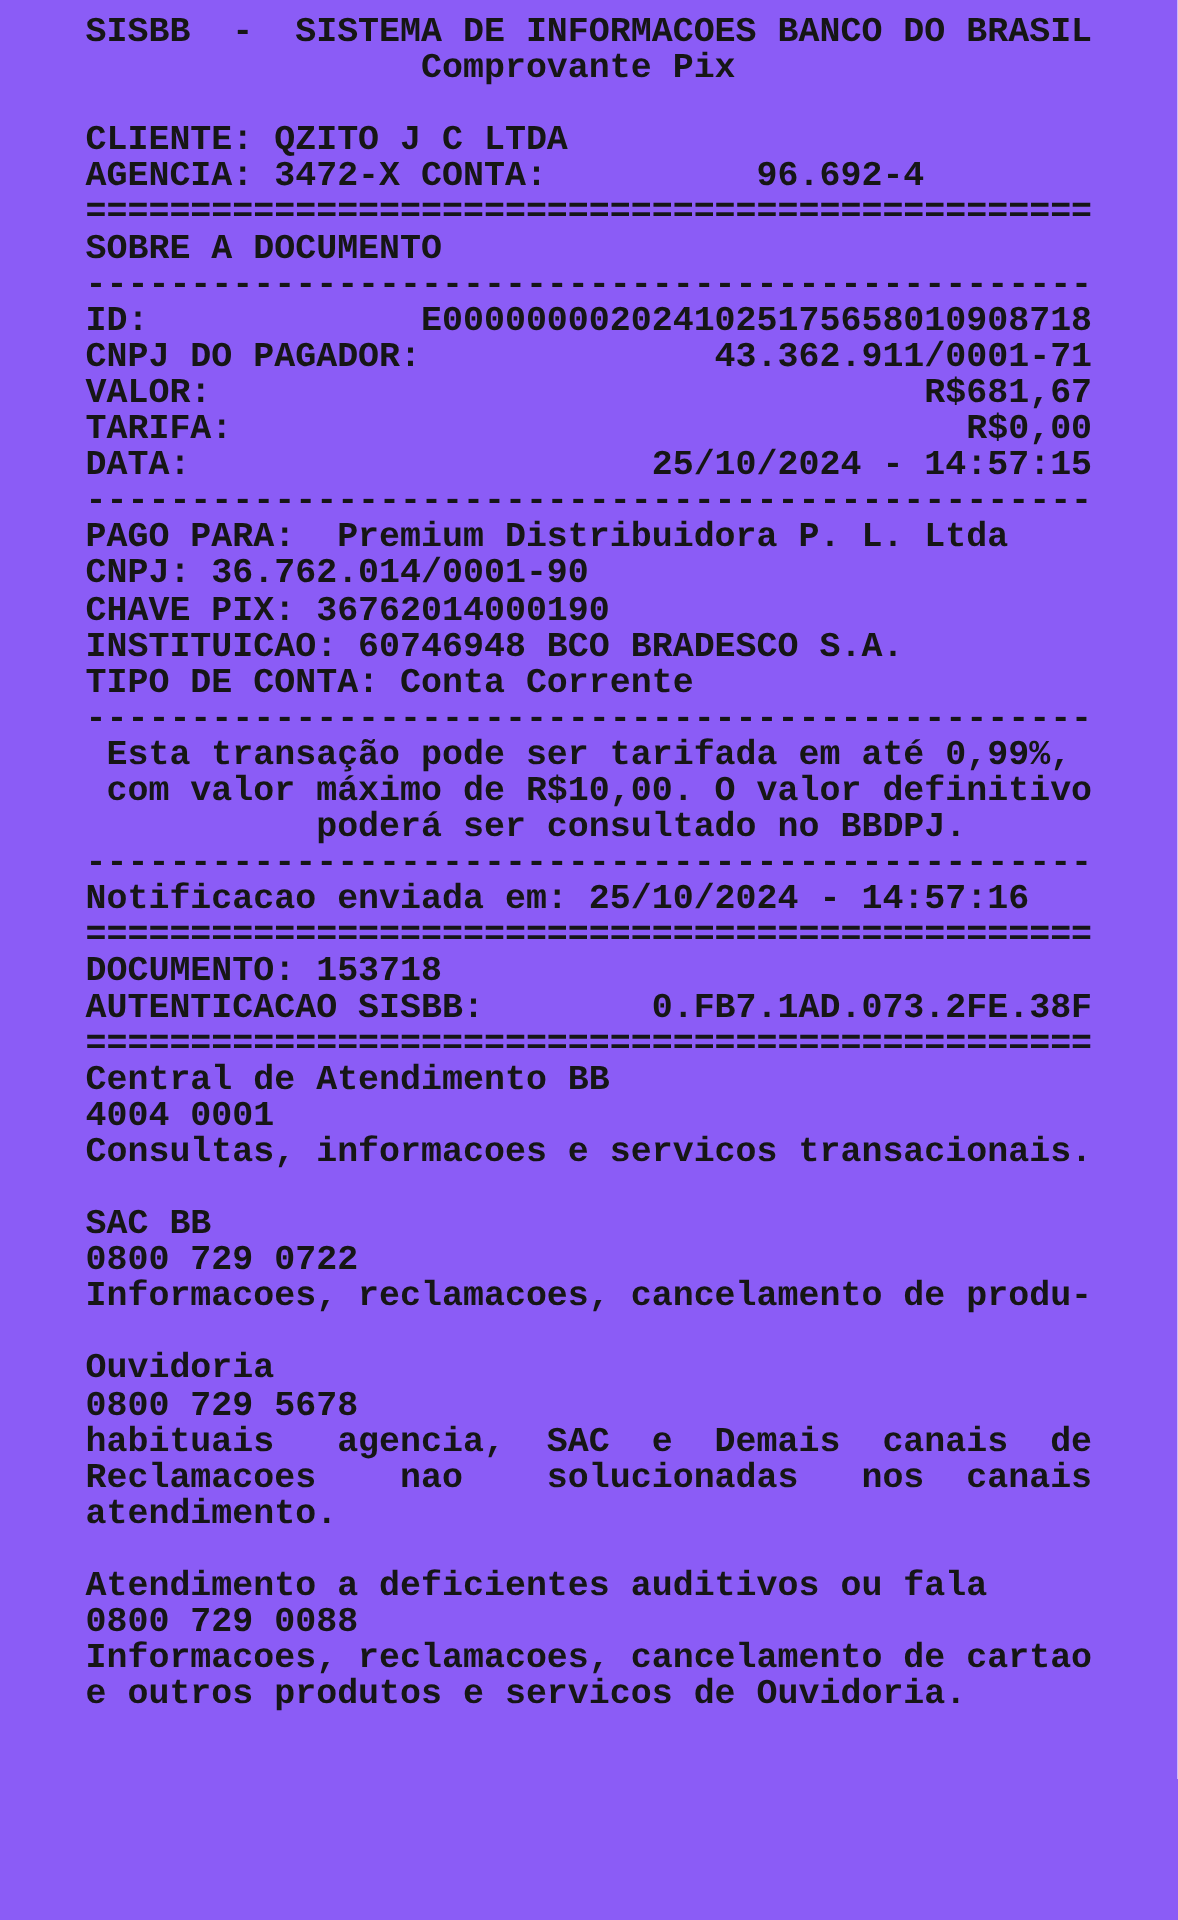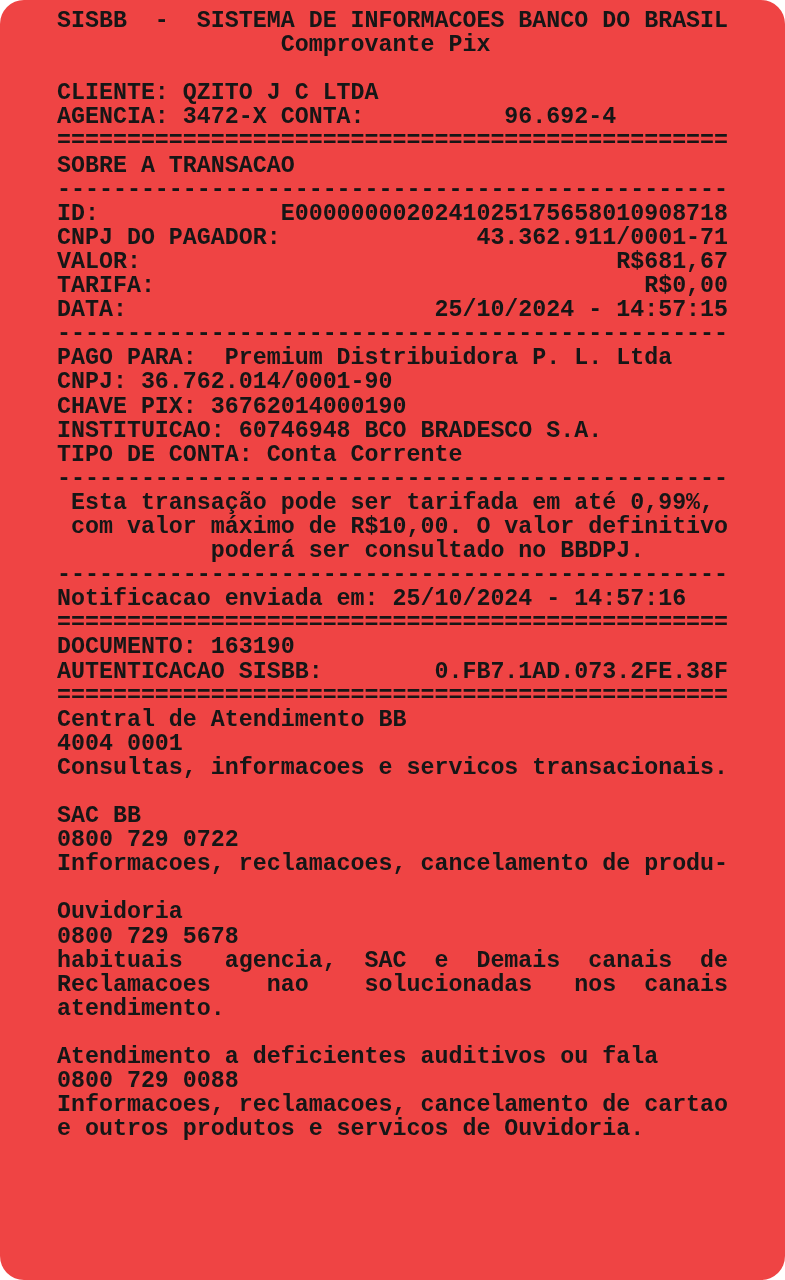--- a/index.html
+++ b/index.html
@@ -4,23 +4,22 @@
 <style>
   html, body {
     margin: 0;
     padding: 0;
     background: #ffffff;
   }
   .page {
     position: relative;
     width: 785px;
     height: 1280px;
-    background: #ef4444;
+    background: #8b5cf6;
     overflow: hidden;
-    border-radius: 24px;
   }
   .receipt {
     box-sizing: border-box;
     width: 785px;
     height: 1280px;
     padding: 9px 0 0 57px;
     color: #161616;
     font-family: "Liberation Mono", "DejaVu Sans Mono", monospace;
     font-weight: 700;
     font-size: 23.3px;
@@ -46,21 +45,21 @@
       <div class="ln"></div>
     </div>
 
     <div class="section">
       <div class="ln">CLIENTE: QZITO J C LTDA</div>
       <div class="ln">AGENCIA: 3472-X CONTA:          96.692-4</div>
       <div class="ln">================================================</div>
     </div>
 
     <div class="section">
-      <div class="ln">SOBRE A TRANSACAO</div>
+      <div class="ln">SOBRE A DOCUMENTO</div>
       <div class="ln">------------------------------------------------</div>
       <div class="ln">ID:             E0000000020241025175658010908718</div>
       <div class="ln">CNPJ DO PAGADOR:              43.362.911/0001-71</div>
       <div class="ln">VALOR:                                  R$681,67</div>
       <div class="ln">TARIFA:                                   R$0,00</div>
       <div class="ln">DATA:                      25/10/2024 - 14:57:15</div>
       <div class="ln">------------------------------------------------</div>
     </div>
 
     <div class="section">
@@ -78,21 +77,21 @@
       <div class="ln">           poderá ser consultado no BBDPJ.</div>
       <div class="ln">------------------------------------------------</div>
     </div>
 
     <div class="section">
       <div class="ln">Notificacao enviada em: 25/10/2024 - 14:57:16</div>
       <div class="ln">================================================</div>
     </div>
 
     <div class="section">
-      <div class="ln">DOCUMENTO: 163190</div>
+      <div class="ln">DOCUMENTO: 153718</div>
       <div class="ln">AUTENTICACAO SISBB:        0.FB7.1AD.073.2FE.38F</div>
       <div class="ln">================================================</div>
     </div>
 
     <div class="section">
       <div class="ln">Central de Atendimento BB</div>
       <div class="ln">4004 0001</div>
       <div class="ln">Consultas, informacoes e servicos transacionais.</div>
       <div class="ln"></div>
     </div>

